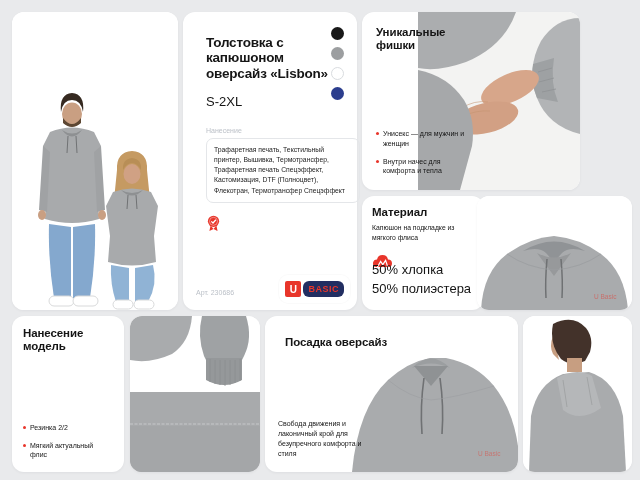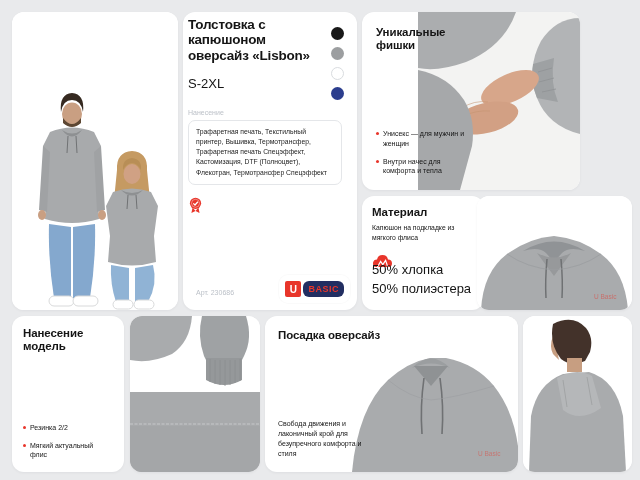--- a/index.html
+++ b/index.html
@@ -24,21 +24,21 @@
   #card-material{left:362px;top:196px;width:122px;height:114px;}
   #card-hood{left:477px;top:196px;width:155px;height:114px;}
 
   
   #card-trend{left:12px;top:316px;width:112px;height:156px;}
   #card-cuff{left:130px;top:316px;width:130px;height:156px;}
   #card-fit{left:265px;top:316px;width:253px;height:156px;overflow:hidden;}
   #card-back{left:523px;top:316px;width:109px;height:156px;}
 
   
-  #card-product{padding:5px;box-sizing:border-box;}
+  #card-product{padding:23px;box-sizing:border-box;}
   .product-title{
     font-size:13.5px;font-weight:700;line-height:1.13;letter-spacing:-.2px;
     width:122px;margin:0;
   }
   .swatch-col{position:absolute;right:13px;top:15px;display:flex;flex-direction:column;gap:7px;}
   .swatch{width:13px;height:13px;border-radius:50%;border:1px solid transparent;box-sizing:border-box;}
   .size-range{margin-top:13px;font-size:13px;font-weight:400;}
   .muted-label{margin-top:18px;font-size:7px;color:#bcc1c8;}
   .methods-box{
     margin-top:4px;border:1px solid #e4e6e9;border-radius:7px;
@@ -77,21 +77,21 @@
   #card-material{padding:10px;box-sizing:border-box;}
   .material-sub{margin-top:4px;font-size:6.8px;line-height:1.4;width:86px;}
   .cotton-wrap{position:absolute;left:10px;top:58px;}
   .composition{position:absolute;left:10px;bottom:11px;font-size:13px;line-height:1.45;white-space:pre-line;}
 
   
   #card-trend{padding:11px;box-sizing:border-box;}
   .trend-bullets{position:absolute;left:11px;bottom:12px;width:82px;}
 
   
-  #card-fit{padding:13px;box-sizing:border-box;}
+  #card-fit{padding:20px;box-sizing:border-box;}
   #card-fit .h-card{position:relative;z-index:2;}
   .fit-text{position:absolute;left:13px;bottom:13px;width:96px;font-size:7px;line-height:1.42;z-index:2;}
   .fit-photo{position:absolute;right:0;top:0;width:168px;height:156px;}
 </style>
 </head>
 <body>
 
 <div class="card photo-card" id="card-models">
   <svg viewBox="0 0 166 298">
     <rect width="166" height="298" fill="#ffffff"></rect>

